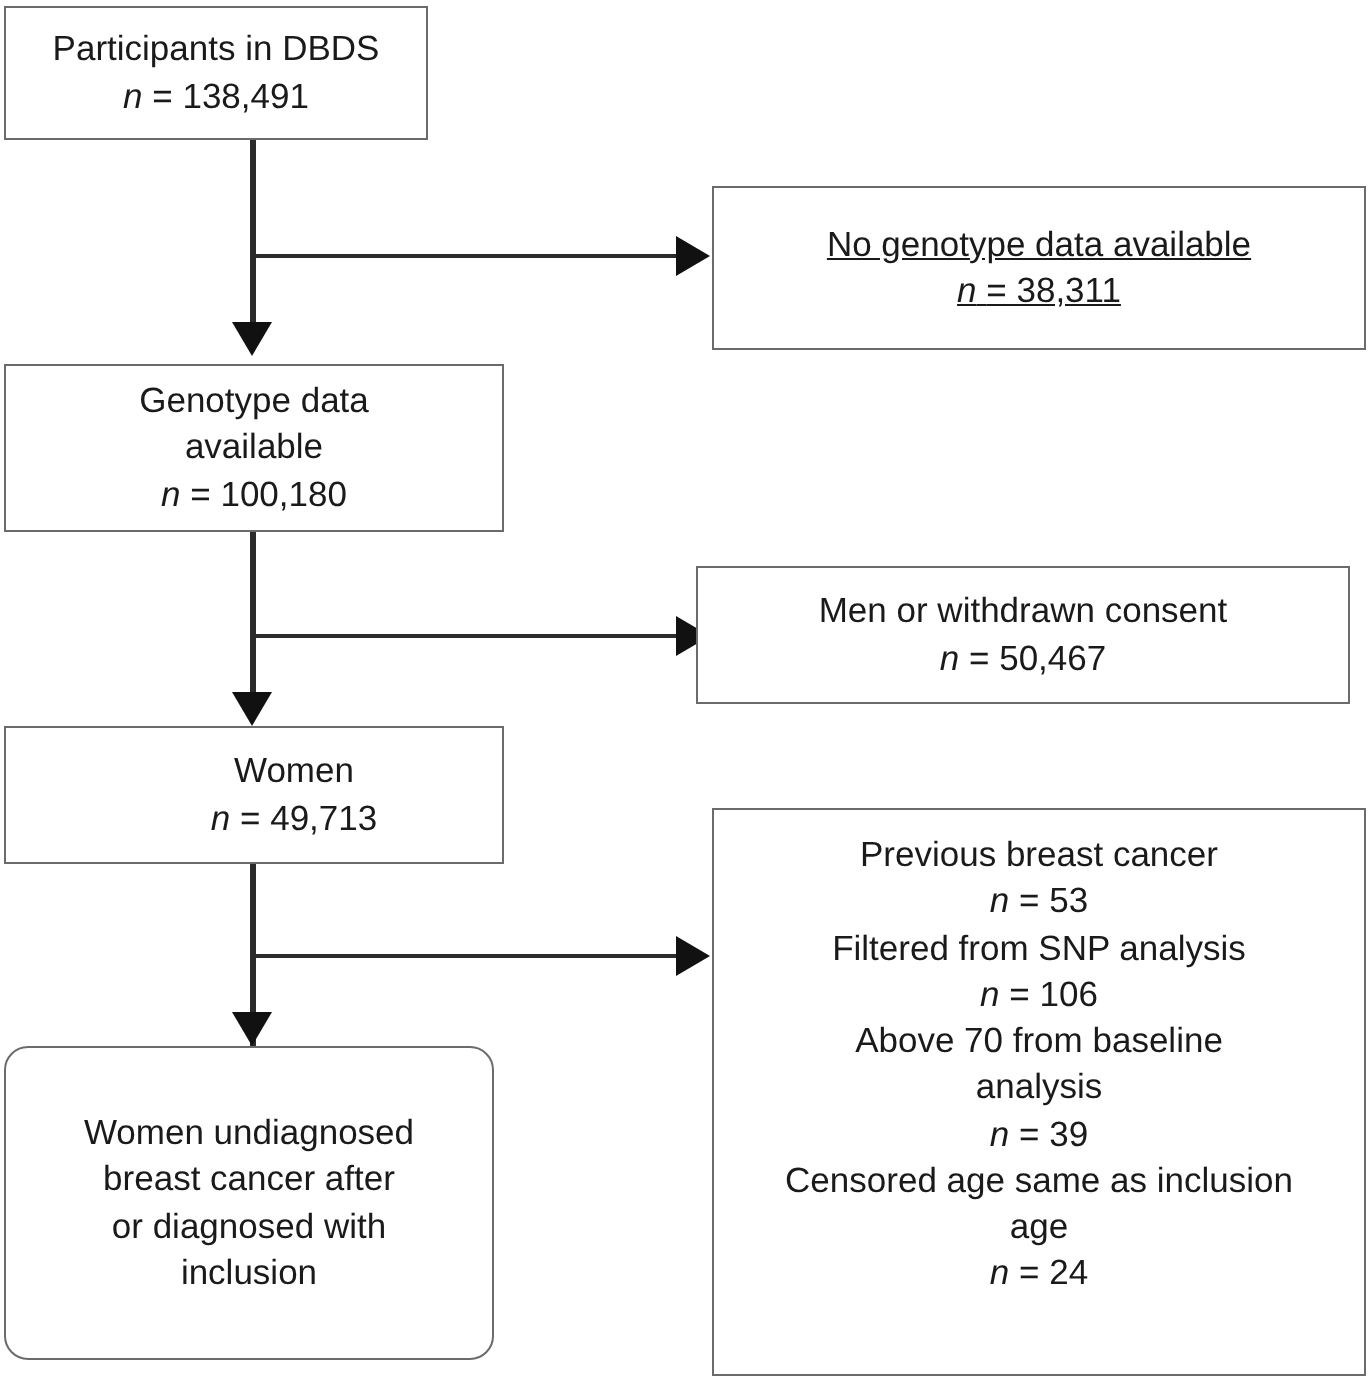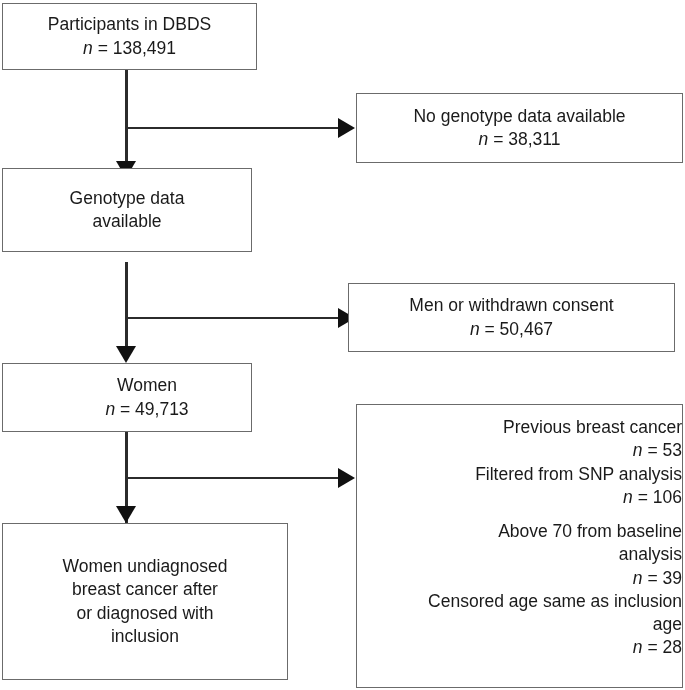--- a/index.html
+++ b/index.html
@@ -30,21 +30,20 @@
     text-align: center;
     font-size: 17.5px;
     line-height: 1.33;
     color: #1a1a1a;
   }
   .node .ln {
     display: block;
     white-space: nowrap;
   }
   .node .ln.gap-above {
-    margin-top: 11px;
   }
   .nvar {
     font-style: italic;
   }
   
   .vline {
     position: absolute;
     width: 2.5px;
     background: #2b2b2b;
   }
@@ -83,61 +82,62 @@
   <div class="vline" style="left:125px; top:262px; height:86px;"></div>
   <div class="arrow-down" style="left:116px; top:346px;"></div>
   <div class="hline" style="left:125px; top:316.5px; width:215px;"></div>
   <div class="arrow-right" style="left:338px; top:308px;"></div>
 
   <div class="vline" style="left:125px; top:432px; height:91px;"></div>
   <div class="arrow-down" style="left:116px; top:506px;"></div>
   <div class="hline" style="left:125px; top:476.5px; width:215px;"></div>
   <div class="arrow-right" style="left:338px; top:468px;"></div>
 
-  <div class="node" style="left:2px; top:3px; width:255px; height:67px;">
+  <div class="node" style="left:2px; top:3px; width:212px; height:67px;">
     <span class="ln">Participants in DBDS</span>
     <span class="ln"><span class="nvar">n</span>&nbsp;<span>= 138,491</span></span>
   </div>
 
-  <div class="node" style="left:356px; top:93px; width:327px; height:70px;">
+  <div class="node" style="left:356px; top:93px; width:327px; height:82px;text-decoration:underline;">
     <span class="ln">No genotype data available</span>
     <span class="ln"><span class="nvar">n</span>&nbsp;<span>= 38,311</span></span>
   </div>
 
-  <div class="node" style="left:2px; top:168px; width:250px; height:84px;">
+  <div class="node" style="left:2px; top:182px; width:250px; height:84px;">
     <span class="ln">Genotype data</span>
     <span class="ln">available</span>
+    <span class="ln"><span class="nvar">n</span>&nbsp;<span>= 100,180</span></span>
   </div>
 
   <div class="node" style="left:348px; top:283px; width:327px; height:69px;">
     <span class="ln">Men or withdrawn consent</span>
     <span class="ln"><span class="nvar">n</span>&nbsp;<span>= 50,467</span></span>
   </div>
 
   <div class="node" style="left:2px; top:363px; width:250px; height:69px;padding-left:40px;">
     <span class="ln">Women</span>
     <span class="ln"><span class="nvar">n</span>&nbsp;<span>= 49,713</span></span>
   </div>
 
-  <div class="node" style="left:356px; top:404px; width:327px; height:284px; justify-content:flex-start; padding-top:11px;align-items:flex-end;">
+  <div class="node" style="left:356px; top:404px; width:327px; height:284px; justify-content:flex-start; padding-top:11px;">
     <span class="ln">Previous breast cancer</span>
     <span class="ln"><span class="nvar">n</span>&nbsp;<span>= 53</span></span>
 
     <span class="ln">Filtered from SNP analysis</span>
     <span class="ln"><span class="nvar">n</span>&nbsp;<span>= 106</span></span>
 
     <span class="ln gap-above">Above 70 from baseline</span>
     <span class="ln">analysis</span>
     <span class="ln"><span class="nvar">n</span>&nbsp;<span>= 39</span></span>
 
     <span class="ln">Censored age same as inclusion</span>
     <span class="ln">age</span>
-    <span class="ln"><span class="nvar">n</span>&nbsp;<span>= 28</span></span>
+    <span class="ln"><span class="nvar">n</span>&nbsp;<span>= 24</span></span>
   </div>
 
-  <div class="node" style="left:2px; top:523px; width:286px; height:157px;">
+  <div class="node" style="left:2px; top:523px; width:245px; height:157px;border-radius:12px;">
     <span class="ln">Women undiagnosed</span>
     <span class="ln">breast cancer after</span>
     <span class="ln">or diagnosed with</span>
     <span class="ln">inclusion</span>
   </div>
 
 </div>
 
 </body></html>

